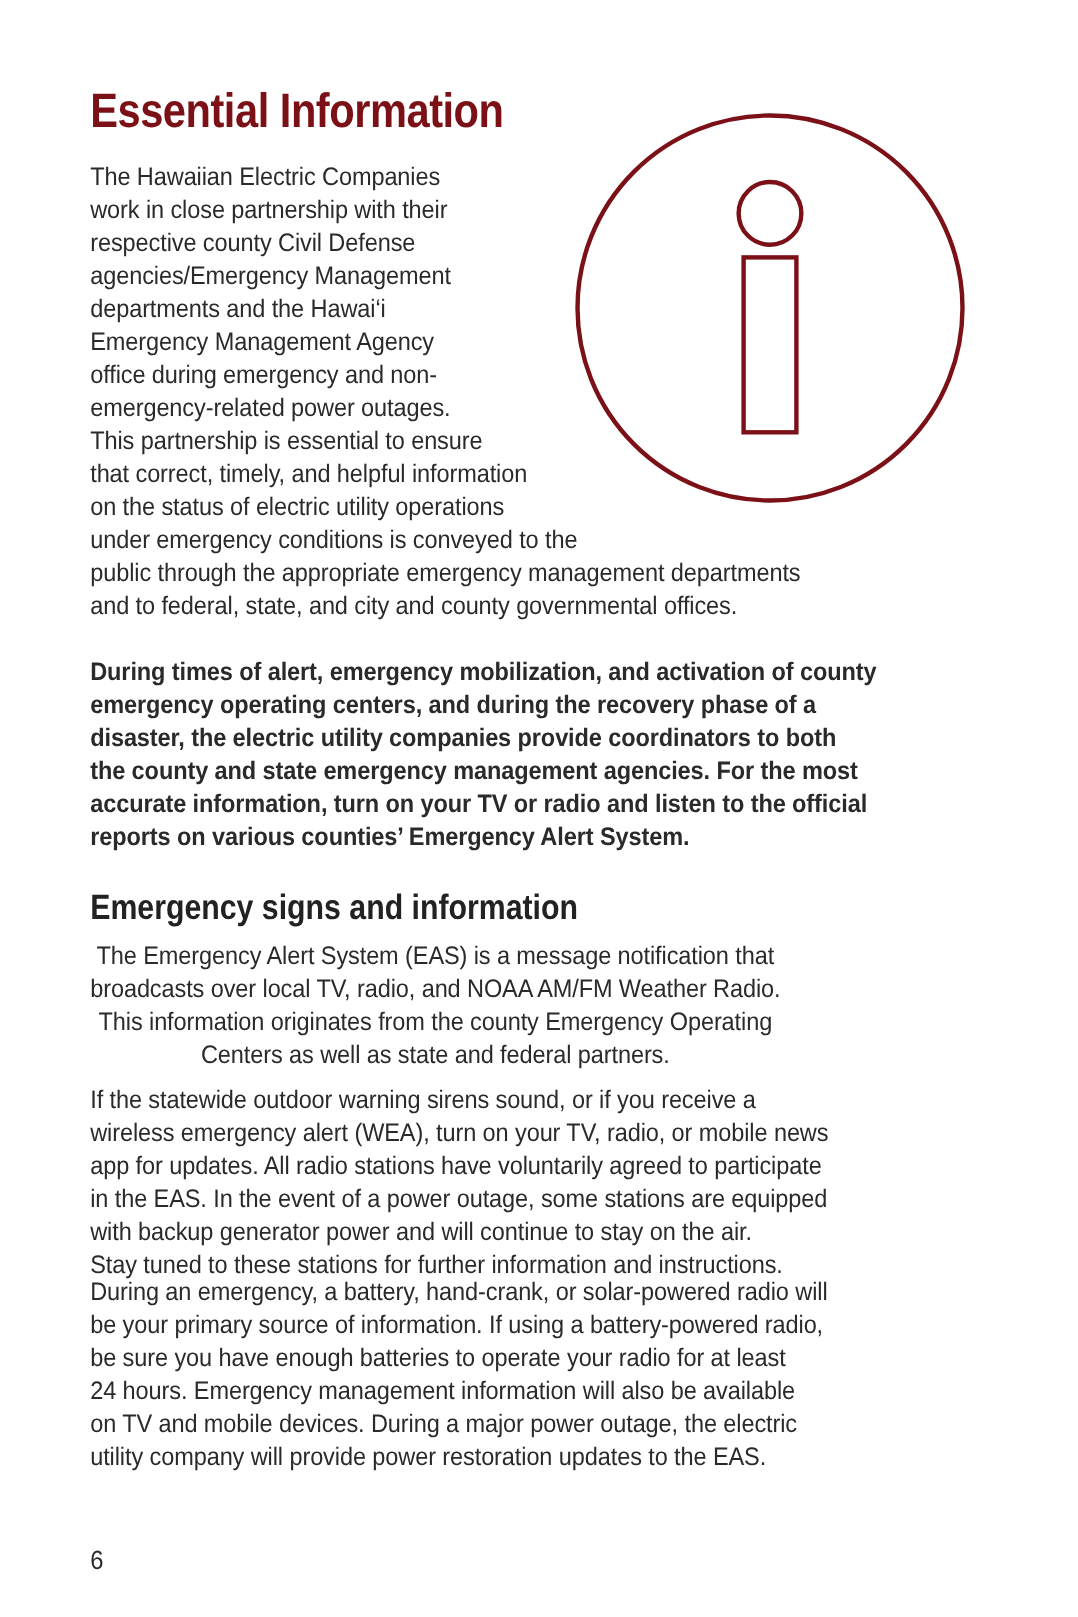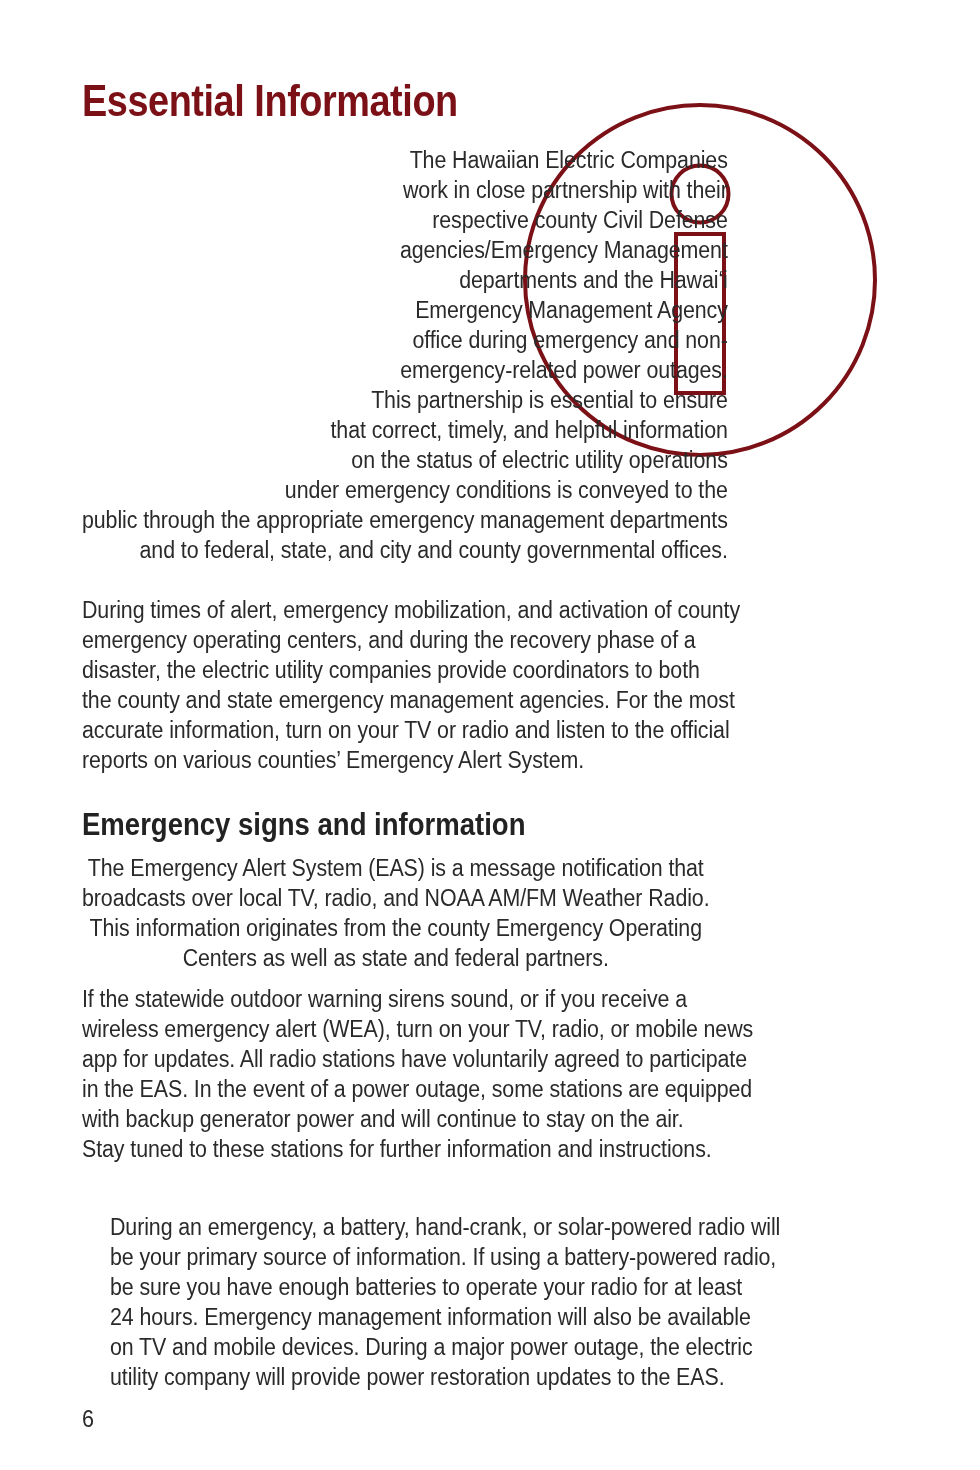--- a/index.html
+++ b/index.html
@@ -39,38 +39,38 @@
 <div class="page">
 
   <svg class="info-icon" viewBox="0 0 980 1470" xmlns="http://www.w3.org/2000/svg">
     <circle cx="700" cy="280" r="175" fill="none" stroke="#7b1116" stroke-width="4"></circle>
     <circle cx="700" cy="194" r="28.5" fill="none" stroke="#7b1116" stroke-width="4"></circle>
     <rect x="676" y="234" width="48" height="159" fill="none" stroke="#7b1116" stroke-width="4"></rect>
   </svg>
 
   <h1 class="title">Essential Information</h1>
 
-  <div class="para" style="top:145px;text-align:right;">
+  <div class="para" style="top:145px;">
     <span class="line">The Hawaiian Electric Companies</span>
     <span class="line">work in close partnership with their</span>
     <span class="line">respective county Civil Defense</span>
     <span class="line">agencies/Emergency Management</span>
     <span class="line">departments and the Hawai‘i</span>
     <span class="line">Emergency Management Agency</span>
     <span class="line">office during emergency and non-</span>
     <span class="line">emergency-related power outages.</span>
     <span class="line">This partnership is essential to ensure</span>
     <span class="line">that correct, timely, and helpful information</span>
     <span class="line">on the status of electric utility operations</span>
     <span class="line">under emergency conditions is conveyed to the</span>
     <span class="line">public through the appropriate emergency management departments</span>
     <span class="line">and to federal, state, and city and county governmental offices.</span>
   </div>
 
-  <div class="para" style="top:595px;">
+  <div class="para" style="top:595px;font-weight:bold;">
     <span class="line">During times of alert, emergency mobilization, and activation of county</span>
     <span class="line">emergency operating centers, and during the recovery phase of a</span>
     <span class="line">disaster, the electric utility companies provide coordinators to both</span>
     <span class="line">the county and state emergency management agencies. For the most</span>
     <span class="line">accurate information, turn on your TV or radio and listen to the official</span>
     <span class="line">reports on various counties’ Emergency Alert System.</span>
   </div>
 
   <h2 class="subtitle">Emergency signs and information</h2>
 
@@ -83,21 +83,21 @@
 
   <div class="para" style="top:984px;">
     <span class="line">If the statewide outdoor warning sirens sound, or if you receive a</span>
     <span class="line">wireless emergency alert (WEA), turn on your TV, radio, or mobile news</span>
     <span class="line">app for updates. All radio stations have voluntarily agreed to participate</span>
     <span class="line">in the EAS. In the event of a power outage, some stations are equipped</span>
     <span class="line">with backup generator power and will continue to stay on the air.</span>
     <span class="line">Stay tuned to these stations for further information and instructions.</span>
   </div>
 
-  <div class="para" style="top:1212px;margin-left:28px;">
+  <div class="para" style="top:1159px;">
     <span class="line">During an emergency, a battery, hand-crank, or solar-powered radio will</span>
     <span class="line">be your primary source of information. If using a battery-powered radio,</span>
     <span class="line">be sure you have enough batteries to operate your radio for at least</span>
     <span class="line">24 hours. Emergency management information will also be available</span>
     <span class="line">on TV and mobile devices. During a major power outage, the electric</span>
     <span class="line">utility company will provide power restoration updates to the EAS.</span>
   </div>
 
   <div class="page-number">6</div>
 </div>

